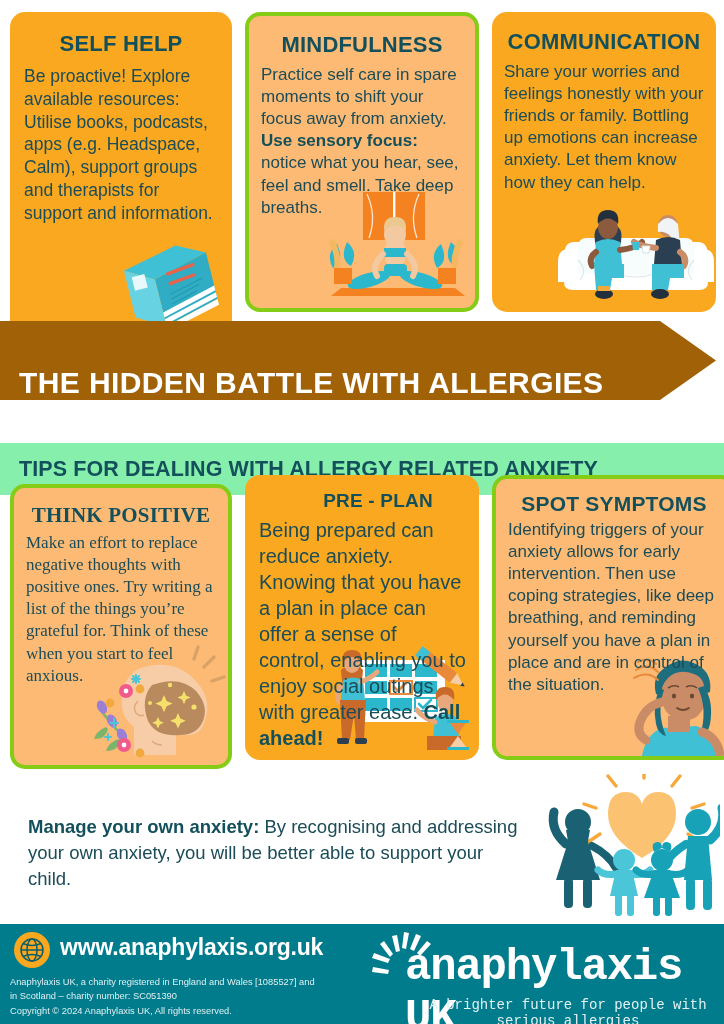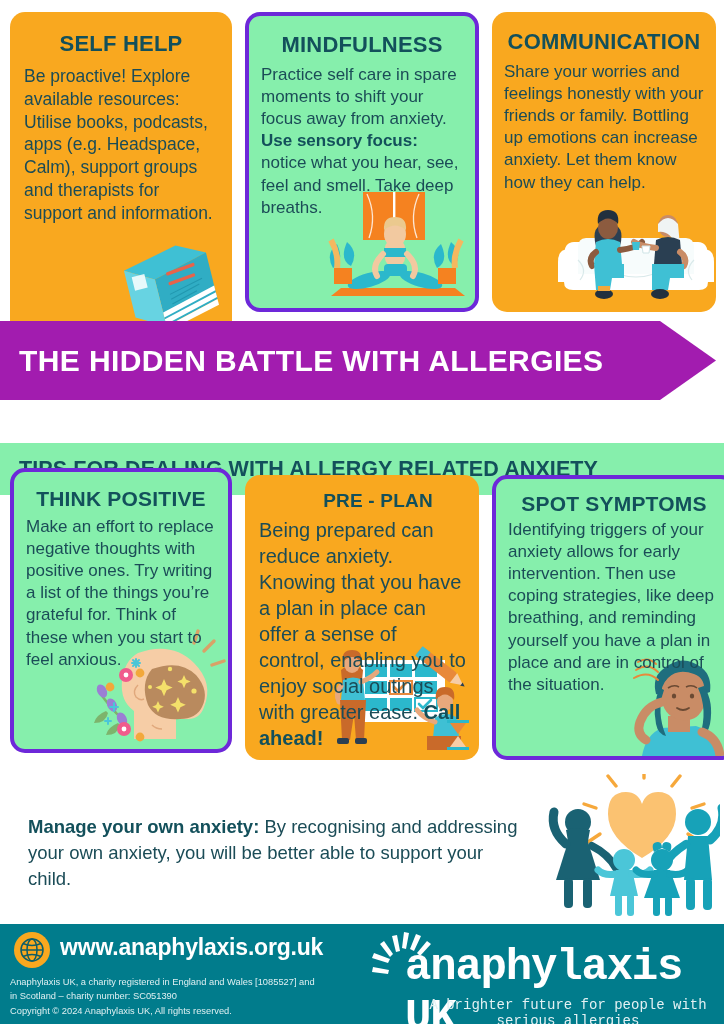--- a/index.html
+++ b/index.html
@@ -15,21 +15,21 @@
     background: #ffffff;
   }
 
   
   .card {
     position: absolute;
     border-radius: 15px;
     overflow: hidden;
   }
   .card.filled { background: #F9A81F; }
-  .card.outlined { background: #86efac; border: 4px solid #6d28d9; }
+  .card.outlined { background: #fdba74; border: 4px solid #84cc16; }
 
   .card-title {
     text-align: center;
     font-weight: bold;
     color: #13505B;
     letter-spacing: .2px;
     line-height: 1.05;
   }
   .card-body {
     color: #1B4C57;
@@ -49,23 +49,23 @@
   #card-mindfulness .card-title { font-size: 22px; padding-top: 17px; }
   #card-mindfulness .card-body { font-size: 17px; padding: 8px 10px 0 12px; position: relative; z-index: 2; }
 
   #card-communication .card-title { font-size: 22px; padding-top: 18px; }
   #card-communication .card-body { font-size: 17px; padding: 8px 10px 0 12px; position: relative; z-index: 2; }
 
   
   #main-banner {
     position: absolute; left: 0; top: 321px;
     width: 716px; height: 79px;
-    background: #a21caf;
+    background: #a16207;
     clip-path: polygon(0 0, 660px 0, 716px 50%, 660px 100%, 0 100%);
-    display: flex; align-items: center;
+    display: flex; align-items: flex-end;
   }
   #main-banner .txt {
     color: #ffffff;
     font-size: 30px; font-weight: bold;
     letter-spacing: .4px;
     padding-left: 19px;
     white-space: nowrap;
   }
 
   
@@ -77,21 +77,21 @@
   }
   #sub-banner .txt {
     color: #13505B;
     font-size: 21.5px; font-weight: bold;
     letter-spacing: .1px;
     padding-left: 19px;
     white-space: nowrap;
   }
 
   
-  #card-think-positive { left: 10px;  top: 468px; width: 222px; height: 285px; }
+  #card-think-positive { left: 10px;  top: 484px; width: 222px; height: 285px; font-family: Liberation Serif, serif; }
   #card-pre-plan       { left: 245px; top: 475px; width: 234px; height: 285px; }
   #card-spot-symptoms  { left: 492px; top: 475px; width: 244px; height: 285px; }
 
   #card-think-positive .card-title { font-size: 21px; padding-top: 16px; }
   #card-think-positive .card-body { font-size: 17px; padding: 6px 10px 0 12px; position: relative; z-index: 2; }
 
   #card-pre-plan .card-title { font-size: 19px; padding-top: 16px; margin-left: 32px; }
   #card-pre-plan .card-body { font-size: 20px; padding: 6px 12px 0 14px; position: relative; z-index: 2; }
 
   #card-spot-symptoms .card-title { font-size: 21px; padding-top: 14px; }

